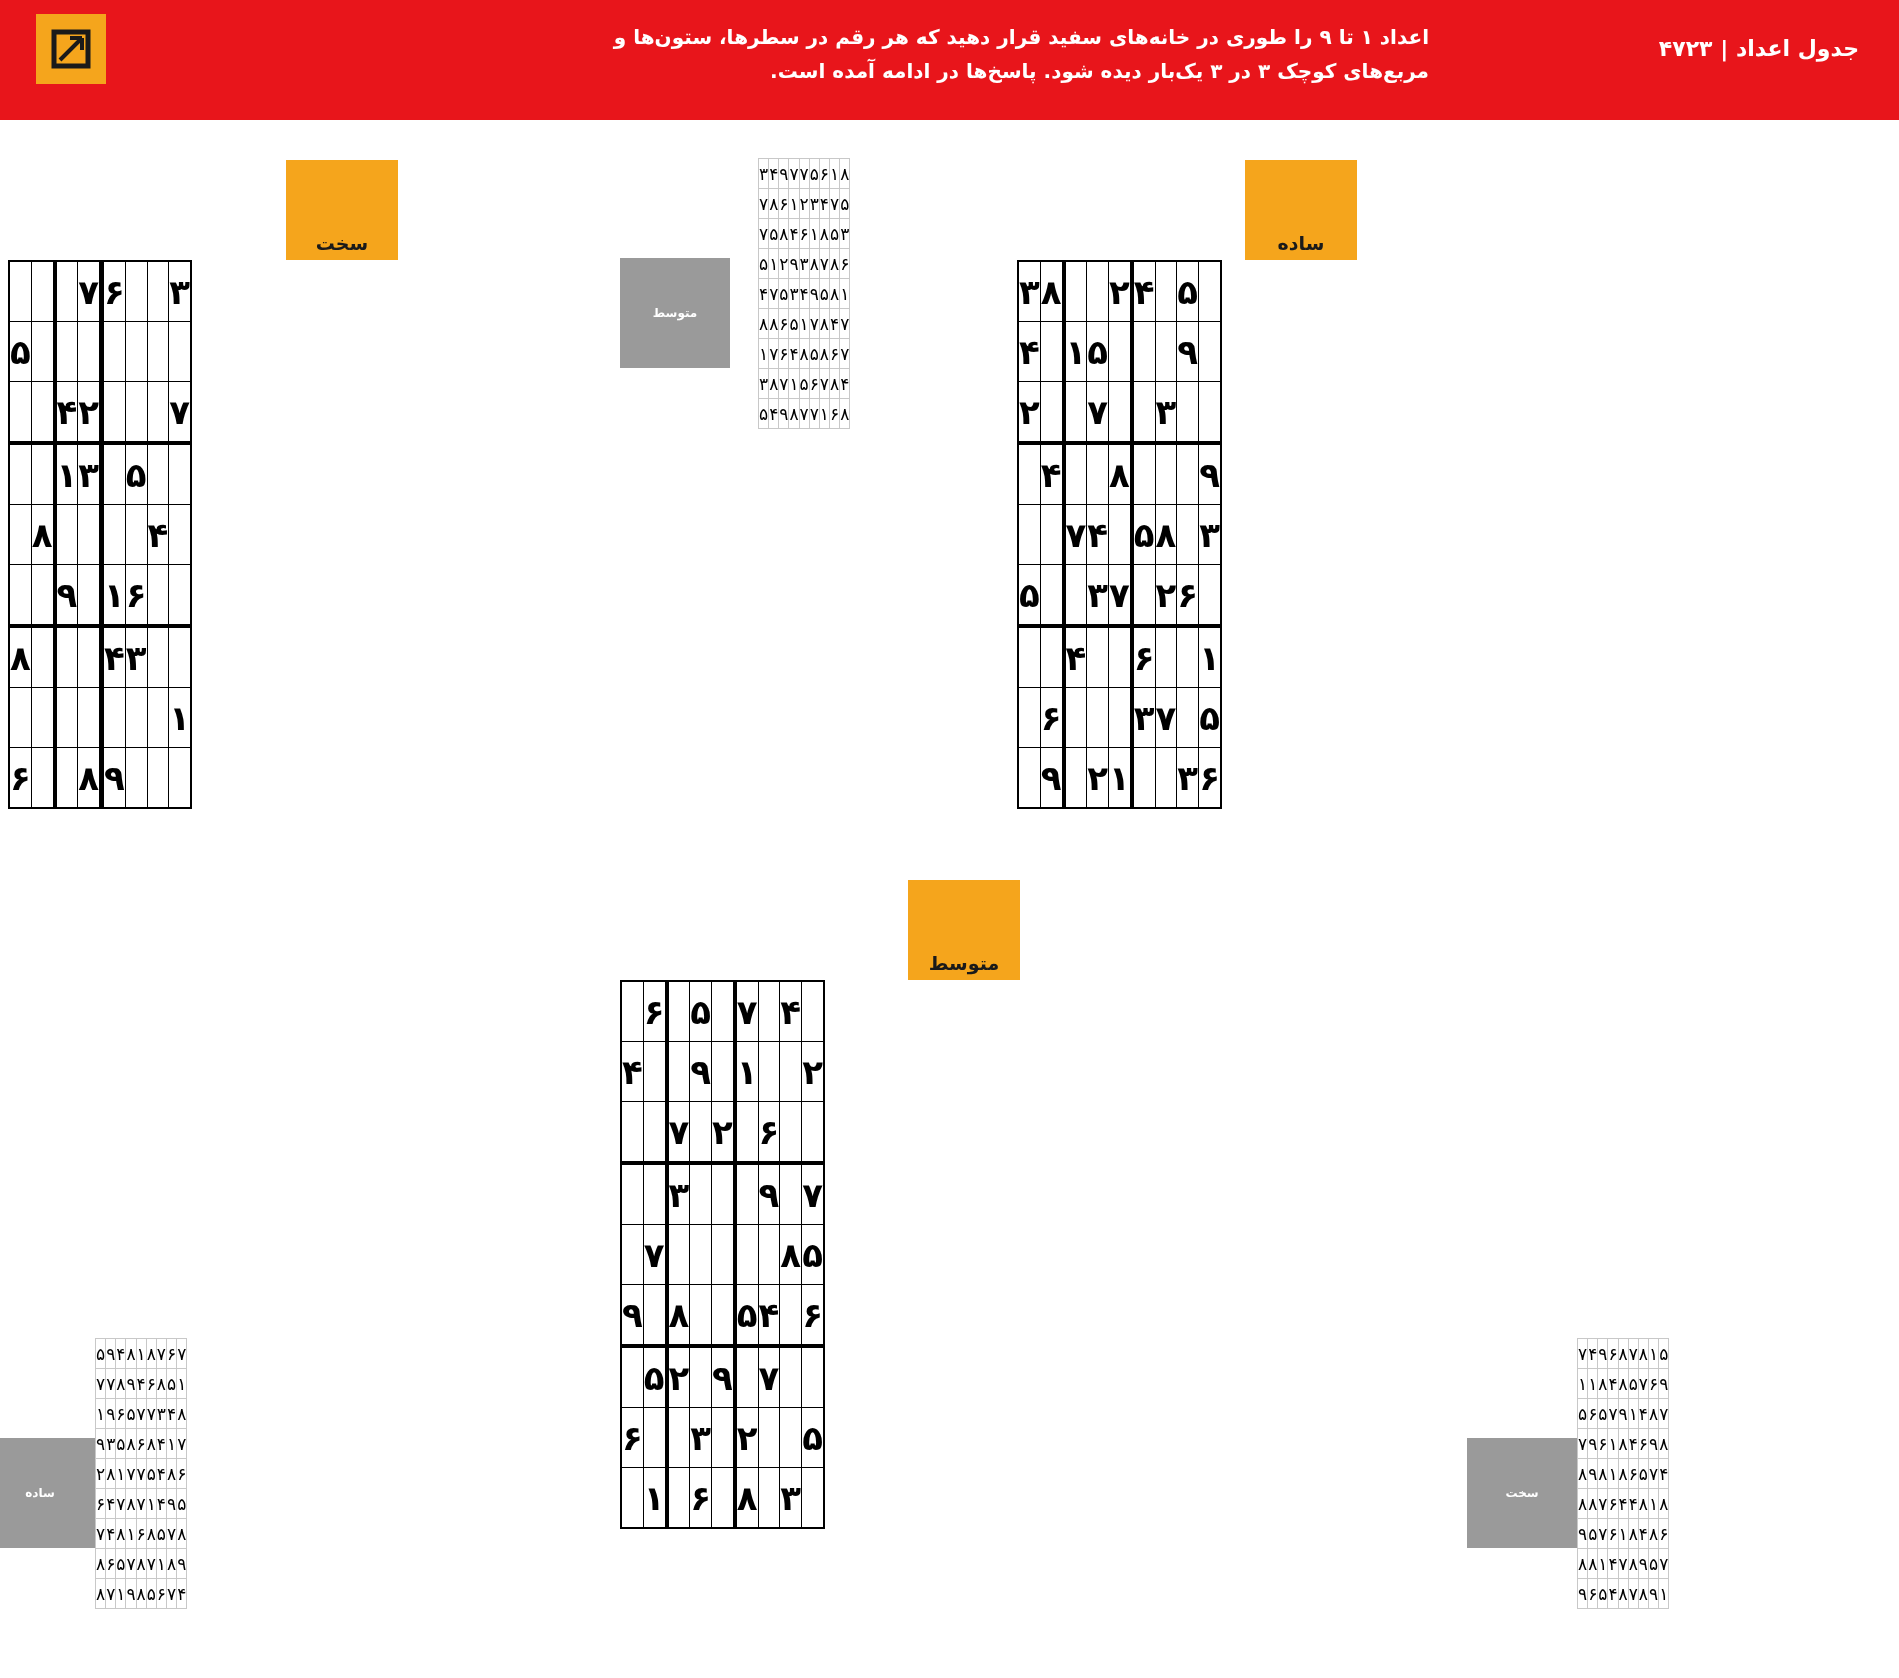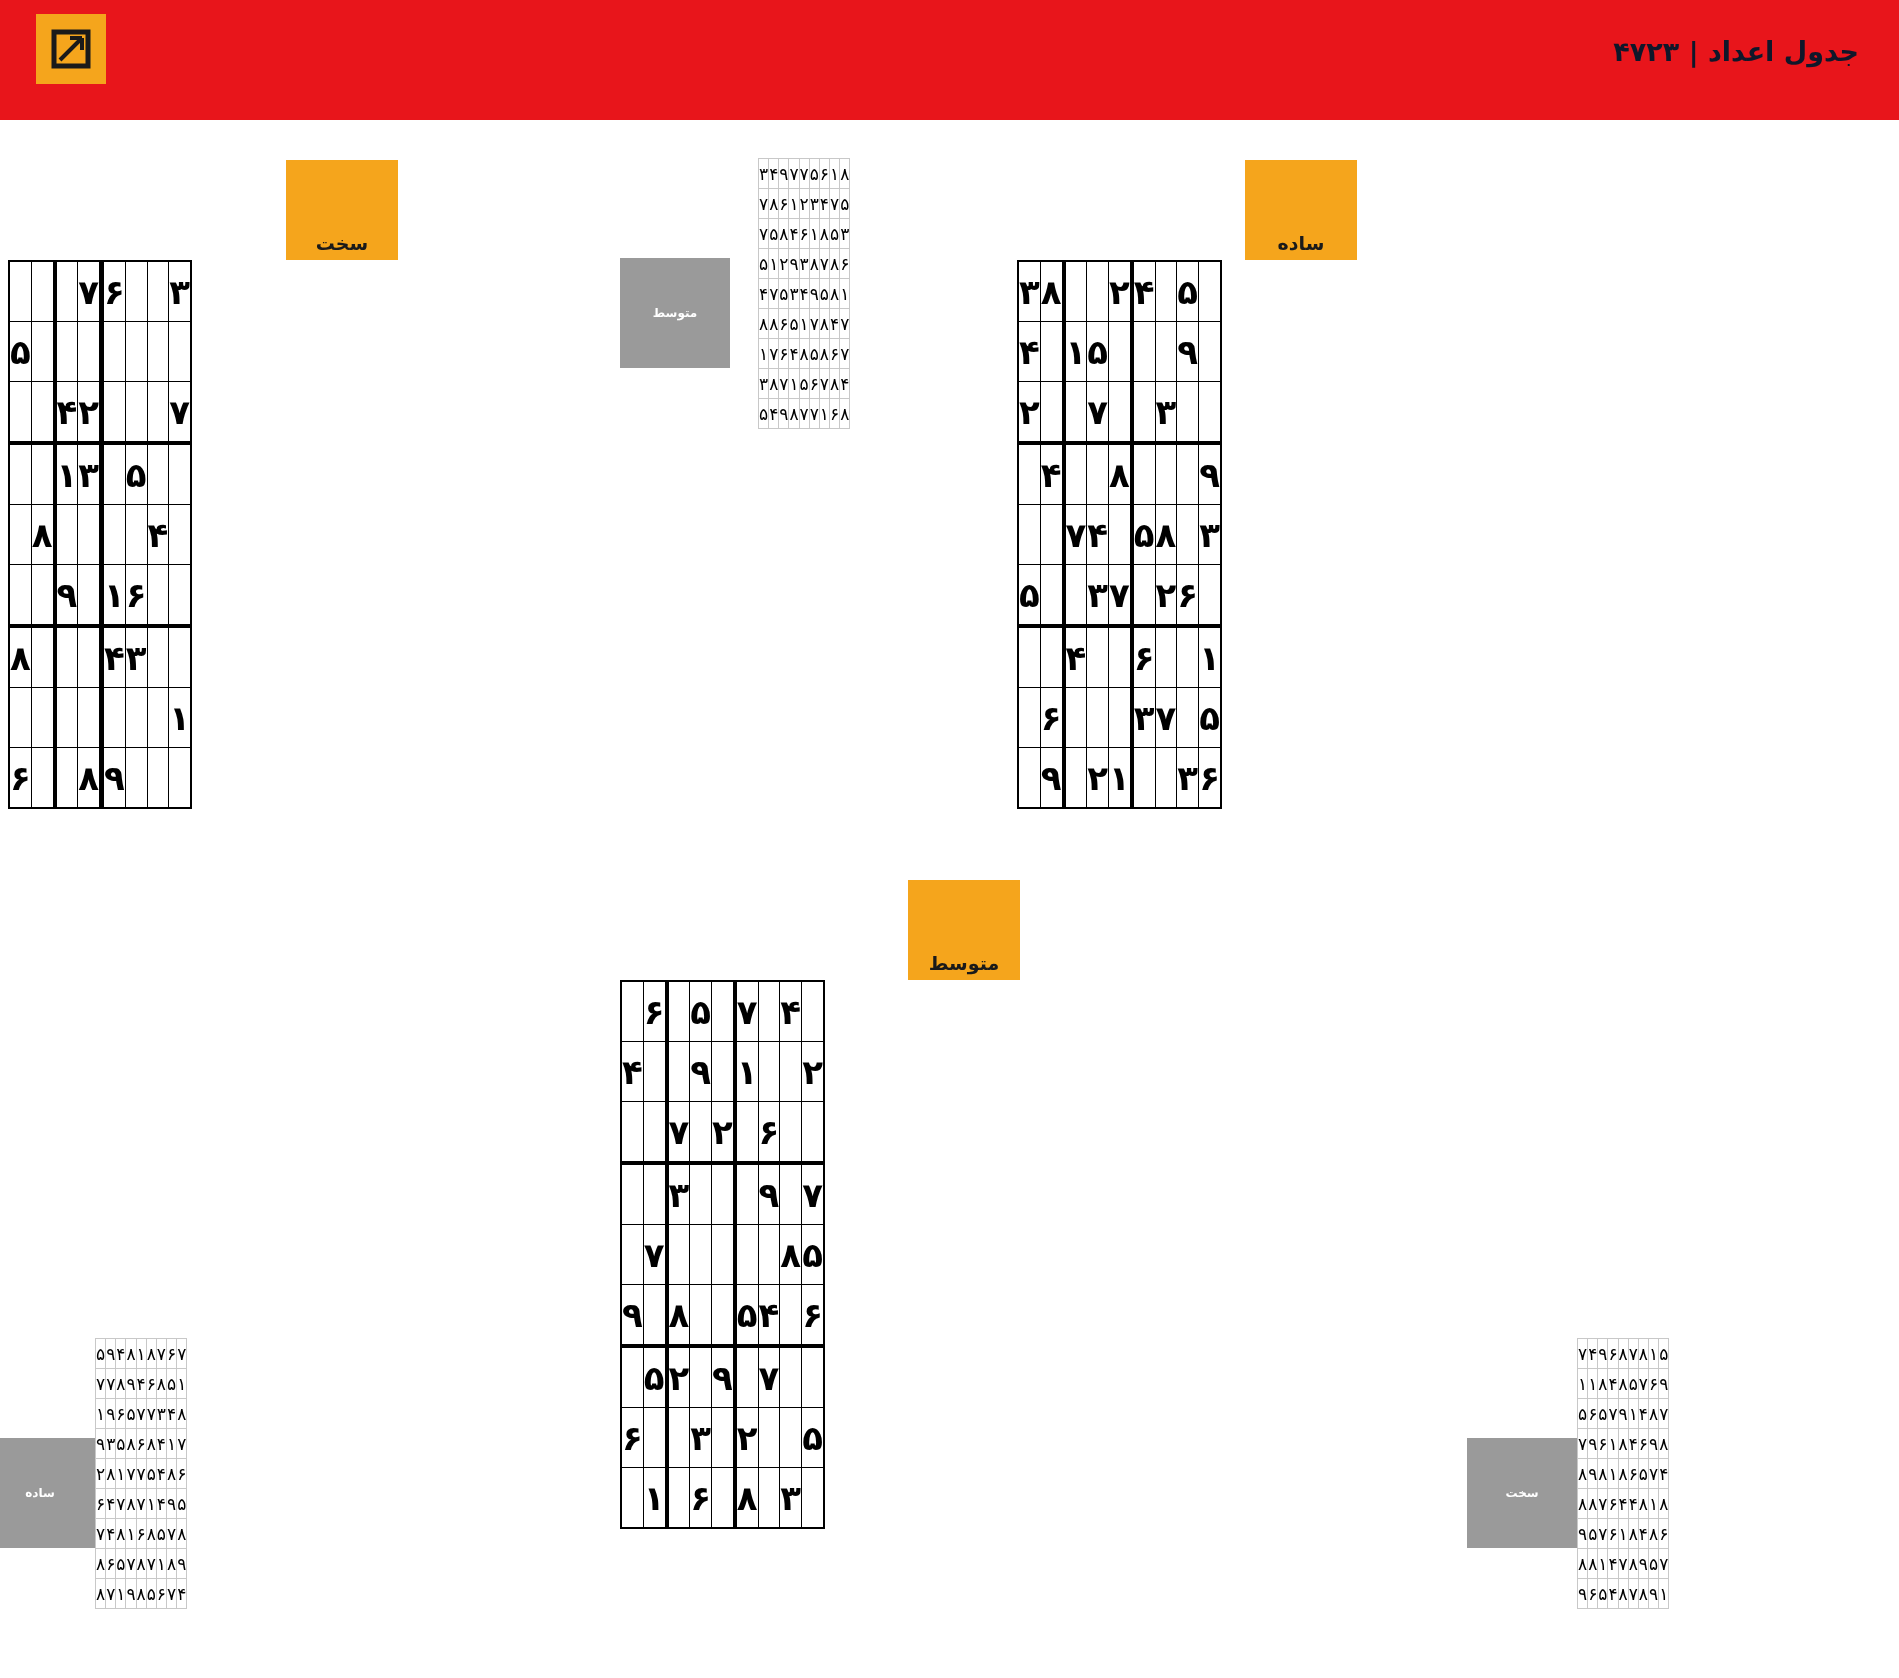--- a/index.html
+++ b/index.html
@@ -33,22 +33,22 @@
     font-size: 20px;
     font-weight: bold;
     line-height: 1.7;
     text-align: right;
     direction: rtl;
   }
   .header-title {
     position: absolute;
     top: 36px;
     right: 40px;
-    color: #0f172a;
-    font-size: 27px;
+    color: #ffffff;
+    font-size: 22px;
     font-weight: bold;
     direction: rtl;
     text-align: right;
   }
   .header-logo {
     position: absolute;
     top: 14px;
     right: 1793px;
     width: 70px;
     height: 70px;
@@ -125,20 +125,21 @@
     vertical-align: middle;
     font-size: 17px;
     color: #000;
     padding: 0;
   }
 </style>
 </head>
 <body>
 
 <div class="header">
+  <div class="header-instructions">اعداد ۱ تا ۹ را طوری در خانه‌های سفید قرار دهید که هر رقم در سطرها، ستون‌ها و مربع‌های کوچک ۳ در ۳ یک‌بار دیده شود. پاسخ‌ها در ادامه آمده است.</div>
   <div class="header-title">جدول اعداد | ۴۷۲۳</div>
   <div class="header-logo">
     <svg width="46" height="46" viewBox="0 0 46 46" aria-hidden="true">
       <rect x="0" y="0" width="46" height="46" fill="#f5a51c"></rect>
       <path d="M6 6 H40 V40 H6 Z" fill="none" stroke="#1a1a1a" stroke-width="5"></path>
       <path d="M12 34 L34 12 M34 12 H22 M34 12 V24" stroke="#1a1a1a" stroke-width="4" fill="none"></path>
     </svg>
   </div>
 </div>
 

